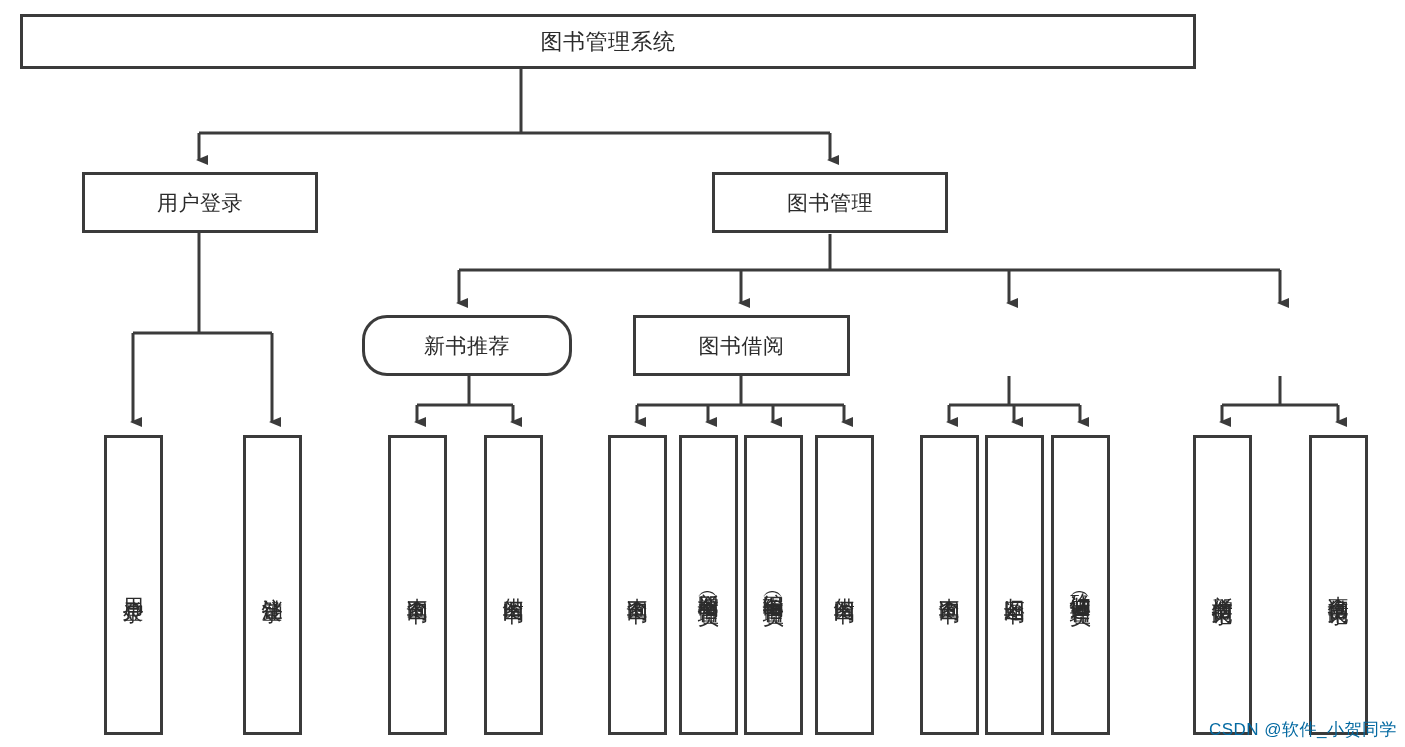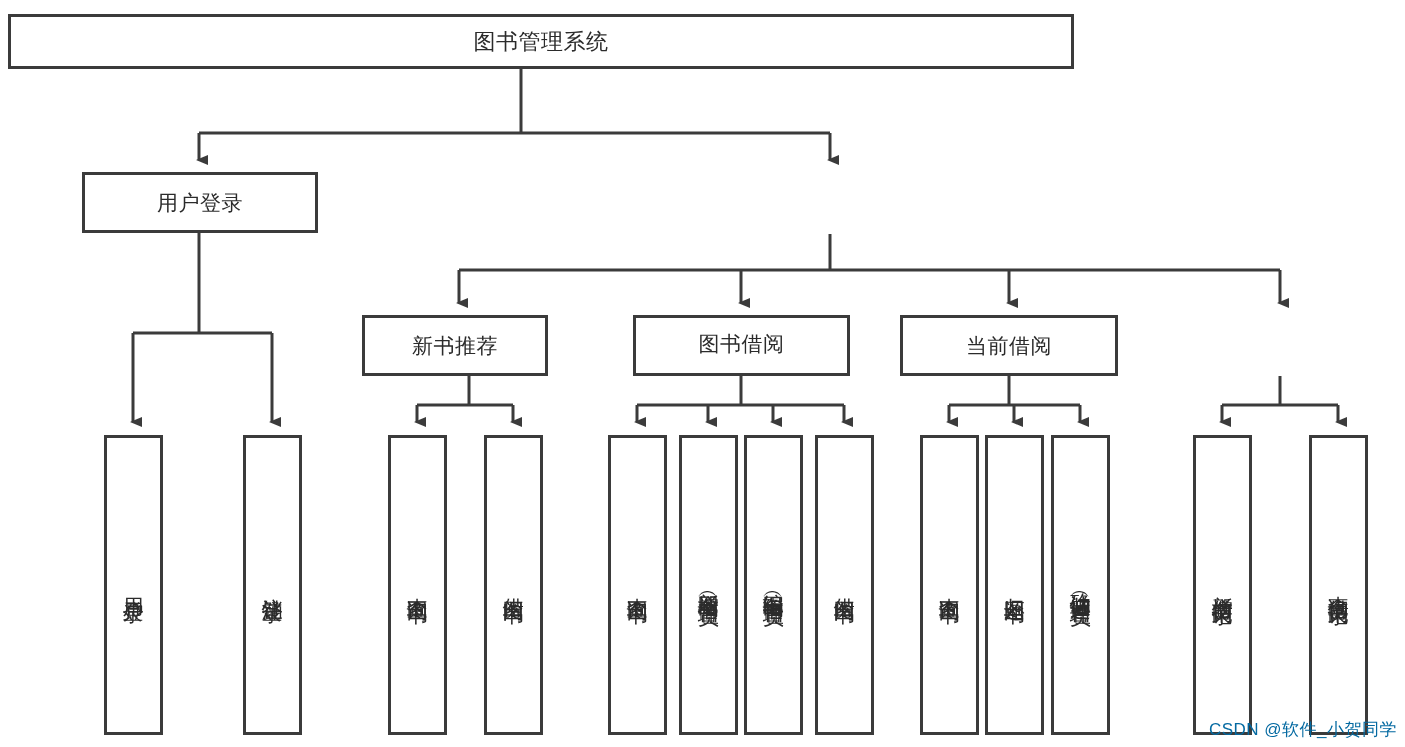--- a/index.html
+++ b/index.html
@@ -114,36 +114,36 @@
       <path d="M1014,405 L1014,422" marker-end="url(#arrow)"></path>
       <path d="M1080,405 L1080,422" marker-end="url(#arrow)"></path>
 
       <path d="M1280,376 L1280,405"></path>
       <path d="M1222,405 L1338,405"></path>
       <path d="M1222,405 L1222,422" marker-end="url(#arrow)"></path>
       <path d="M1338,405 L1338,422" marker-end="url(#arrow)"></path>
     </g>
   </svg>
 
-  <div class="node root" style="left:8px; top:14px; width:1066px; height:55px;text-align:center;">
+  <div class="node root" style="left:20px; top:14px; width:1176px; height:55px;text-align:center;">
     <span class="label">图书管理系统</span>
   </div>
 
   <div class="node horiz" style="left:82px; top:172px; width:236px; height:61px;">
     <span class="label">用户登录</span>
   </div>
+  <div class="node horiz" style="left:712px; top:172px; width:236px; height:61px;">
+    <span class="label">图书管理</span>
+  </div>
 
-  <div class="node horiz" style="left:362px; top:315px; width:186px; height:61px;">
+  <div class="node horiz" style="left:362px; top:315px; width:210px; height:61px;border-radius:25px;">
     <span class="label">新书推荐</span>
   </div>
-  <div class="node horiz" style="left:633px; top:315px; width:217px; height:61px;font-family:Liberation Mono, monospace;">
+  <div class="node horiz" style="left:633px; top:315px; width:217px; height:61px;">
     <span class="label">图书借阅</span>
-  </div>
-  <div class="node horiz" style="left:900px; top:315px; width:218px; height:61px;">
-    <span class="label">当前借阅</span>
   </div>
 
   <div class="node vert" style="left:104px; top:435px; width:59px; height:300px;">
     <span class="label">用户登录</span>
   </div>
   <div class="node vert" style="left:243px; top:435px; width:59px; height:300px;">
     <span class="label">注销登录</span>
   </div>
 
   <div class="node vert" style="left:388px; top:435px; width:59px; height:300px;">

